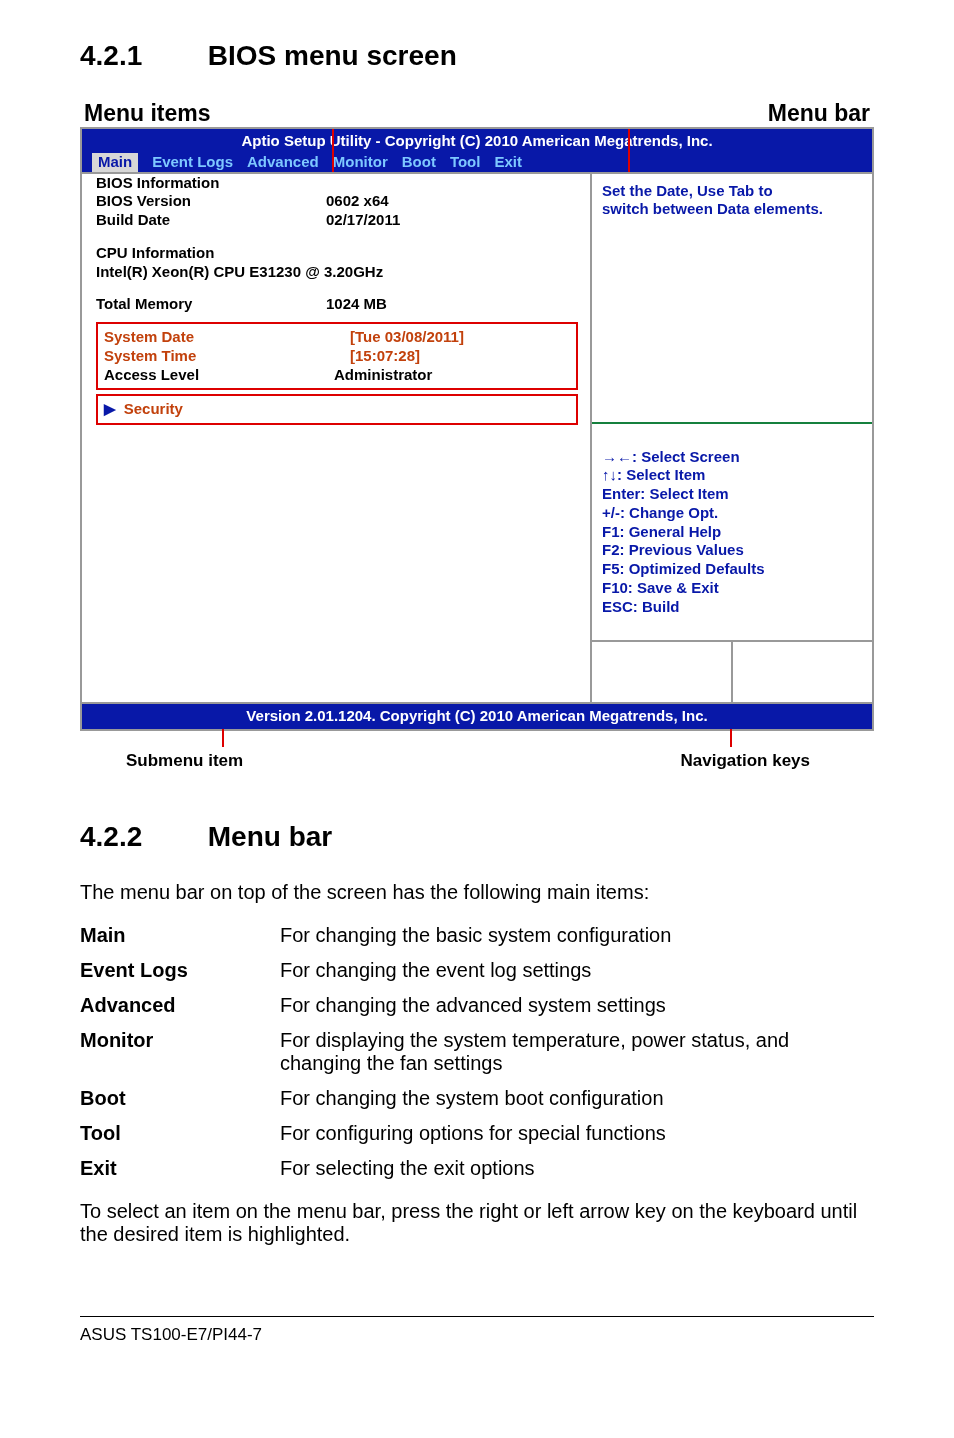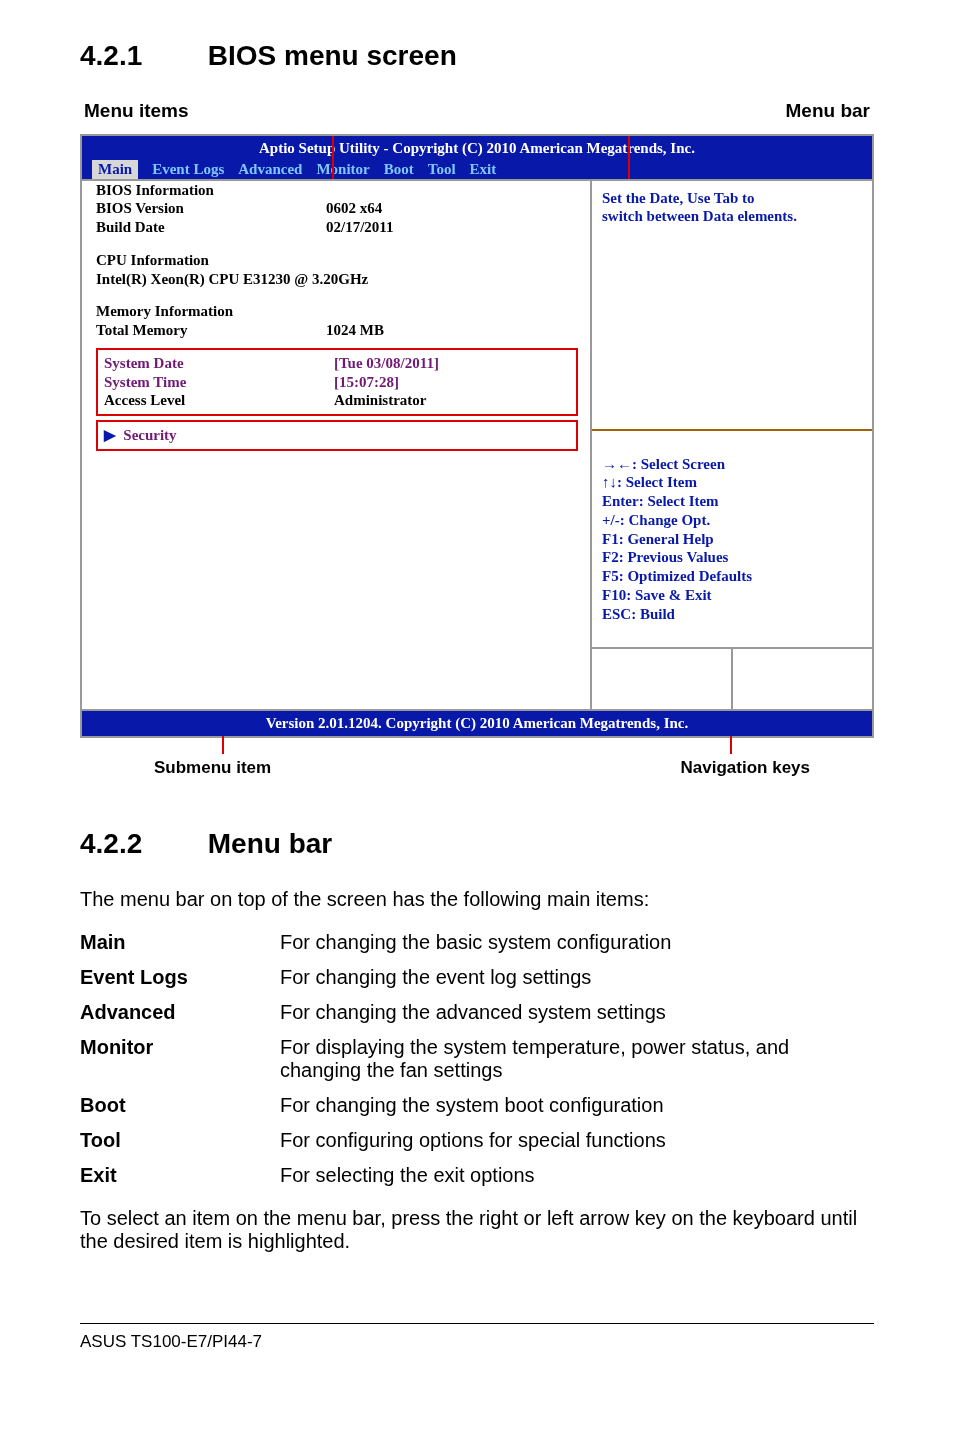--- a/index.html
+++ b/index.html
@@ -6,28 +6,28 @@
   body {
     background: #fff;
     font-family: Arial, Helvetica, sans-serif;
     padding: 40px 80px 60px 80px;
     color: #000;
   }
   h2.section { font-size: 28px; font-weight: bold; margin-bottom: 28px; }
   h2.section .num { display:inline-block; width:120px; }
   .annot-row {
     display:flex; justify-content:space-between;
-    font-weight:bold; font-size:19px; margin-bottom:12px;
+    font-weight:bold; font-size:23px; margin-bottom:0;
     padding: 0 4px;
   }
   .annot-row .ar-right { display:flex; gap:72px; }
   .bios-frame {
     border: 2px solid #999;
     background:#fff;
-    font-family: Liberation Serif, serif;
+    font-family: Liberation Sans, sans-serif;
     font-size: 15px;
     line-height: 1.25;
   }
   .bios-top {
     background:#0818A8;
     color:#fff;
     padding:3px 10px 0 10px;
     border-bottom:2px solid #999;
     position:relative;
   }
@@ -42,32 +42,32 @@
   .bios-menus .active{
     background:#d7d7d7; color:#0818A8; padding:0 6px;
   }
   .bios-body{
     display:flex;
   }
   .bios-left{
     flex:1; padding:0 12px 60px 14px; color:#000; font-weight:bold;
     border-right:2px solid #999;
   }
-  .bios-left .blue{ color:#701a75; }
+  .bios-left .blue{ color:#c2410c;gap:16px; }
   .bios-left .kv{ display:flex; }
   .bios-left .kv .k{ width:230px; }
   .red-box{
     border:2px solid #d00; padding:4px 6px; margin-top:2px;
   }
   .bios-right{
     width:280px; display:flex; flex-direction:column;
   }
   .bios-right .help{
     flex:0 0 auto; padding:8px 10px; color:#0818A8; font-weight:bold;
-    border-bottom:2px solid #a16207; min-height:250px;
+    border-bottom:2px solid #15803d; min-height:250px;
   }
   .bios-right .nav{
     flex:1; padding:24px 10px; color:#0818A8; font-weight:bold;
     border-bottom:2px solid #999;
   }
   .right-split{ display:flex; flex:0 0 60px; }
   .right-split > div{ flex:1; }
   .right-split > div:first-child{ border-right:2px solid #999; }
   .bios-bottom{
     background:#0818A8; color:#fff; font-weight:bold;
@@ -136,21 +136,20 @@
         <span>0602 x64</span>
       </div>
       <div class="kv">
         <span class="k">Build Date</span>
         <span>02/17/2011</span>
       </div>
       <div style="height:14px"></div>
       <div>CPU Information</div>
       <div>Intel(R) Xeon(R) CPU E31230 @ 3.20GHz</div>
       <div style="height:14px"></div>
-      <div>Memory Information</div>
       <div class="kv">
         <span class="k">Total Memory</span>
         <span>1024 MB</span>
       </div>
       <div style="height:6px"></div>
       <div class="red-box">
         <div class="kv blue">
           <span class="k">System Date</span>
           <span>[Tue 03/08/2011]</span>
         </div>
@@ -193,21 +192,21 @@
   </div>
 
   <div class="bios-bottom">
     <span>Version 2.01.1204. Copyright (C) 2010 American Megatrends, Inc.</span>
     <span class="red-line-b" style="left:140px"></span>
     <span class="red-line-b" style="right:140px"></span>
   </div>
 </div>
 
 <div class="below-annot">
-  <span style="margin-left:70px">Submenu item</span>
+  <span style="margin-left:42px">Submenu item</span>
   <span style="margin-right:60px">Navigation keys</span>
 </div>
 
 <h2 class="section" style="margin-top:50px">
   <span class="num">4.2.2</span>
   <span>Menu bar</span>
 </h2>
 
 <p class="body-text">The menu bar on top of the screen has the following main items:</p>
 

